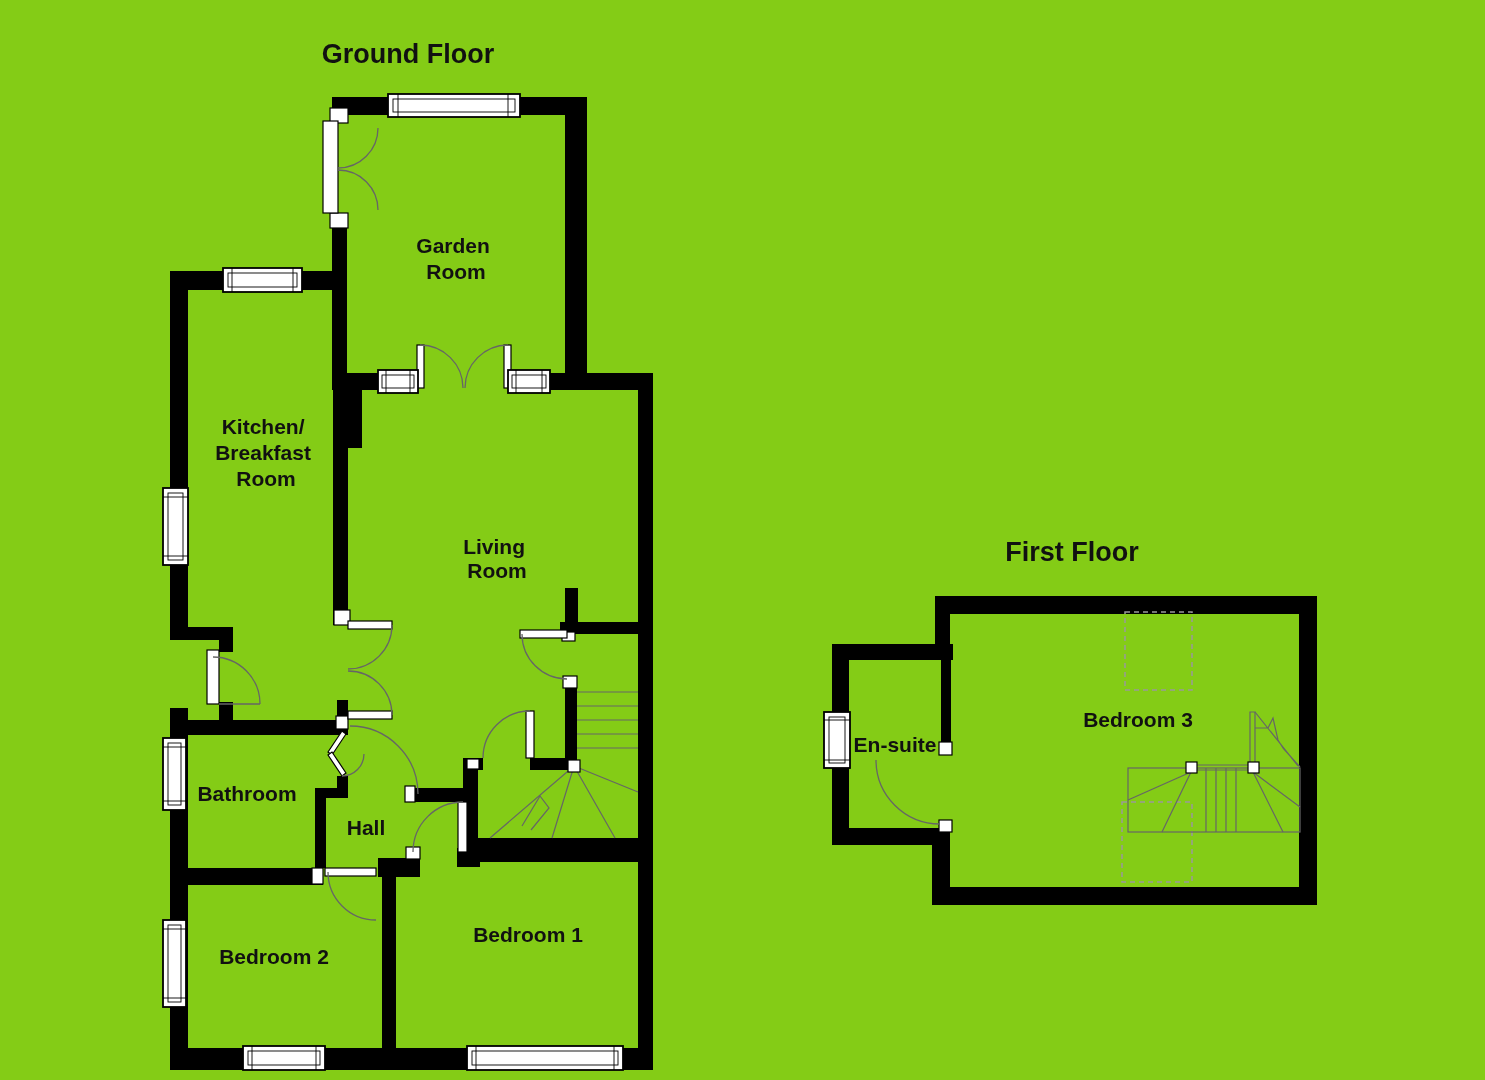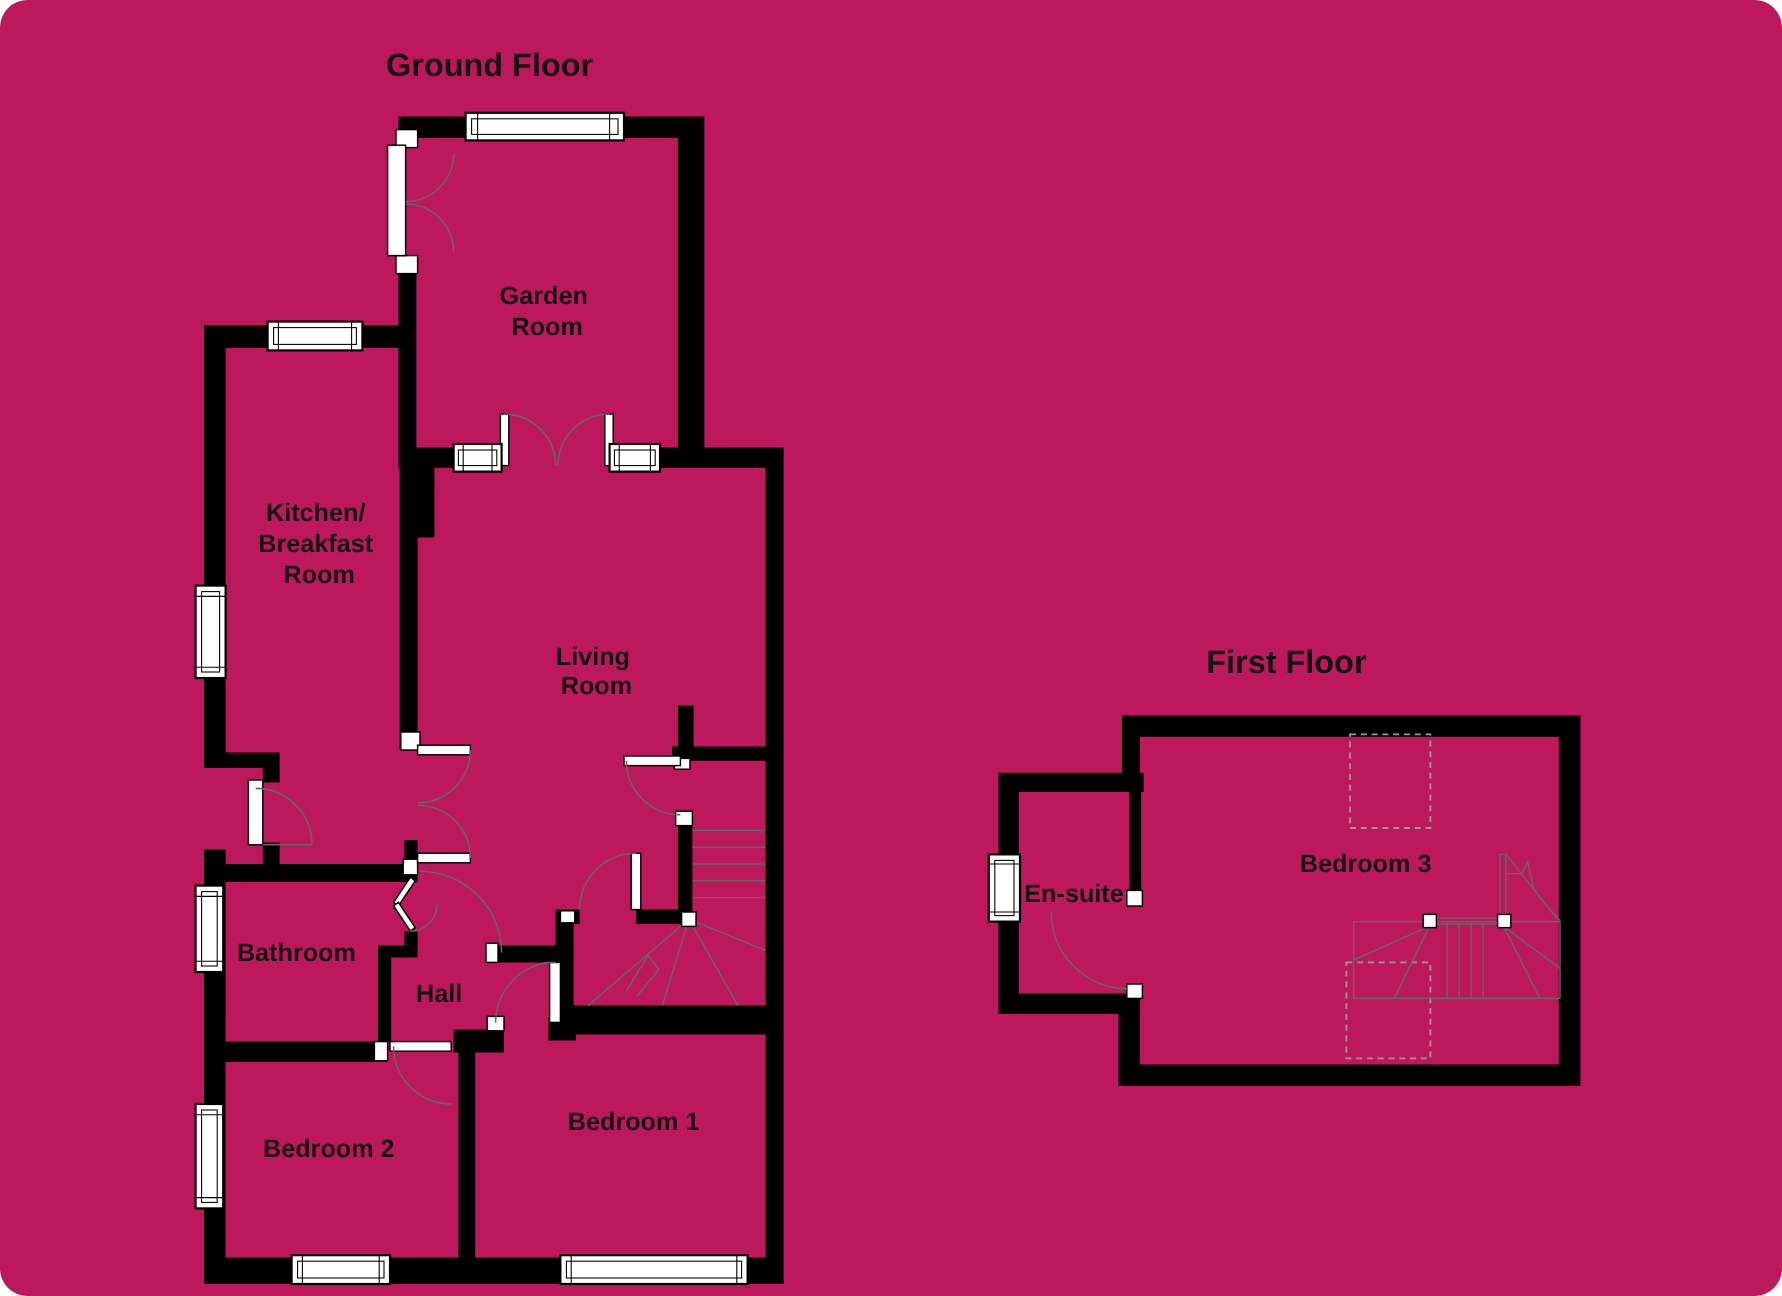--- a/index.html
+++ b/index.html
@@ -13,21 +13,21 @@
   .arc{fill:none;stroke:#666;stroke-width:1.3;}
   .stair{fill:none;stroke:#666;stroke-width:1.2;}
   .dash{fill:none;stroke:#999;stroke-width:1.5;stroke-dasharray:5 4;}
   text{font-family:"Liberation Sans","DejaVu Sans",sans-serif;font-weight:bold;fill:#111;text-anchor:middle;}
   .title{font-size:27px;}
   .room{font-size:21px;}
 </style>
 </head>
 <body>
 
-<div class="canvas" style="background: #be185d; border-radius: 23px;">
+<div class="canvas" style="background: #84cc16;">
 <svg width="1485" height="1080" viewBox="0 0 1485 1080">
 
   <g>
 
     <path class="wall" d="
       M332 97h255v18h-255z
       M332 97h15v26h-15z
       M332 215h15v158h-15z
       M565 97h22v276h-22z
       M332 373h46v17h-46z

